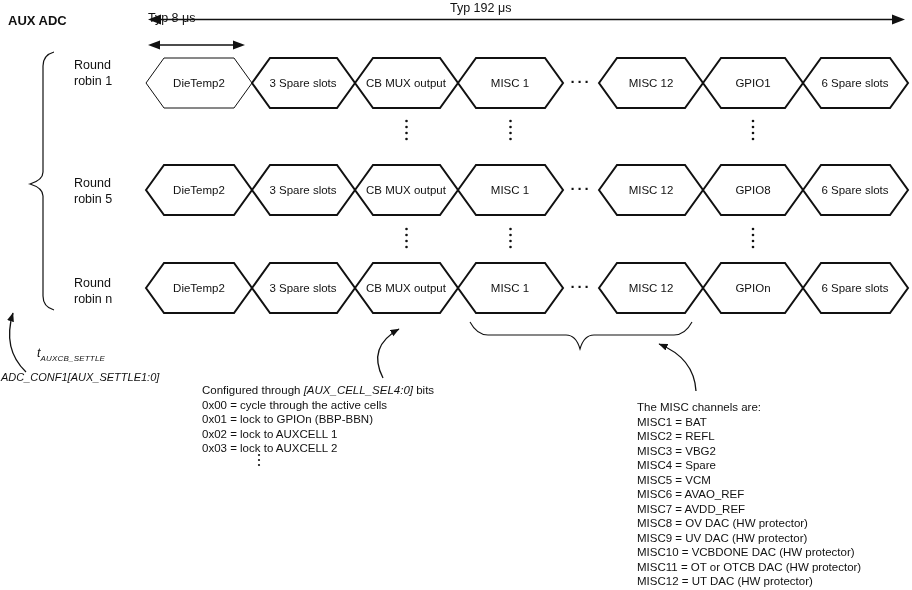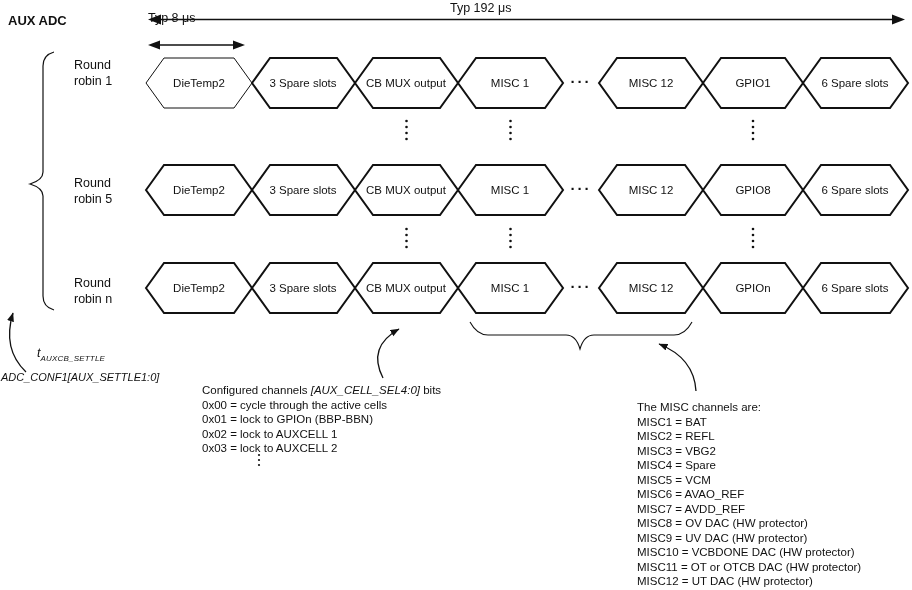--- a/index.html
+++ b/index.html
@@ -193,21 +193,21 @@
 
   <div class="lbl wrap" style="left:74px; top:58px; width:62px;">Round robin 1</div>
   <div class="lbl wrap" style="left:74px; top:176px; width:62px;">Round robin 5</div>
   <div class="lbl wrap" style="left:74px; top:276px; width:62px;">Round robin n</div>
 
   <div class="lbl" style="left:37px; top:346px;"><span class="it">t</span><sub class="settle-sub">AUXCB_SETTLE</sub></div>
 
   <div class="lbl it" style="left:1px; top:370px; font-size:11px;">ADC_CONF1[AUX_SETTLE1:0]</div>
 
   <div class="textblock" style="left:202px; top:383px;">
-    <div><span>Configured channels </span><span class="it">[AUX_CELL_SEL4:0]</span><span> bits</span></div>
+    <div><span>Configured through </span><span class="it">[AUX_CELL_SEL4:0]</span><span> bits</span></div>
     <div>0x00 = cycle through the active cells</div>
     <div>0x01 = lock to GPIOn (BBP-BBN)</div>
     <div>0x02 = lock to AUXCELL 1</div>
     <div>0x03 = lock to AUXCELL 2</div>
     <div class="spacer15"></div>
   </div>
 
   <div class="textblock" style="left:637px; top:400px;">
     <div>The MISC channels are:</div>
     <div>MISC1 = BAT</div>

